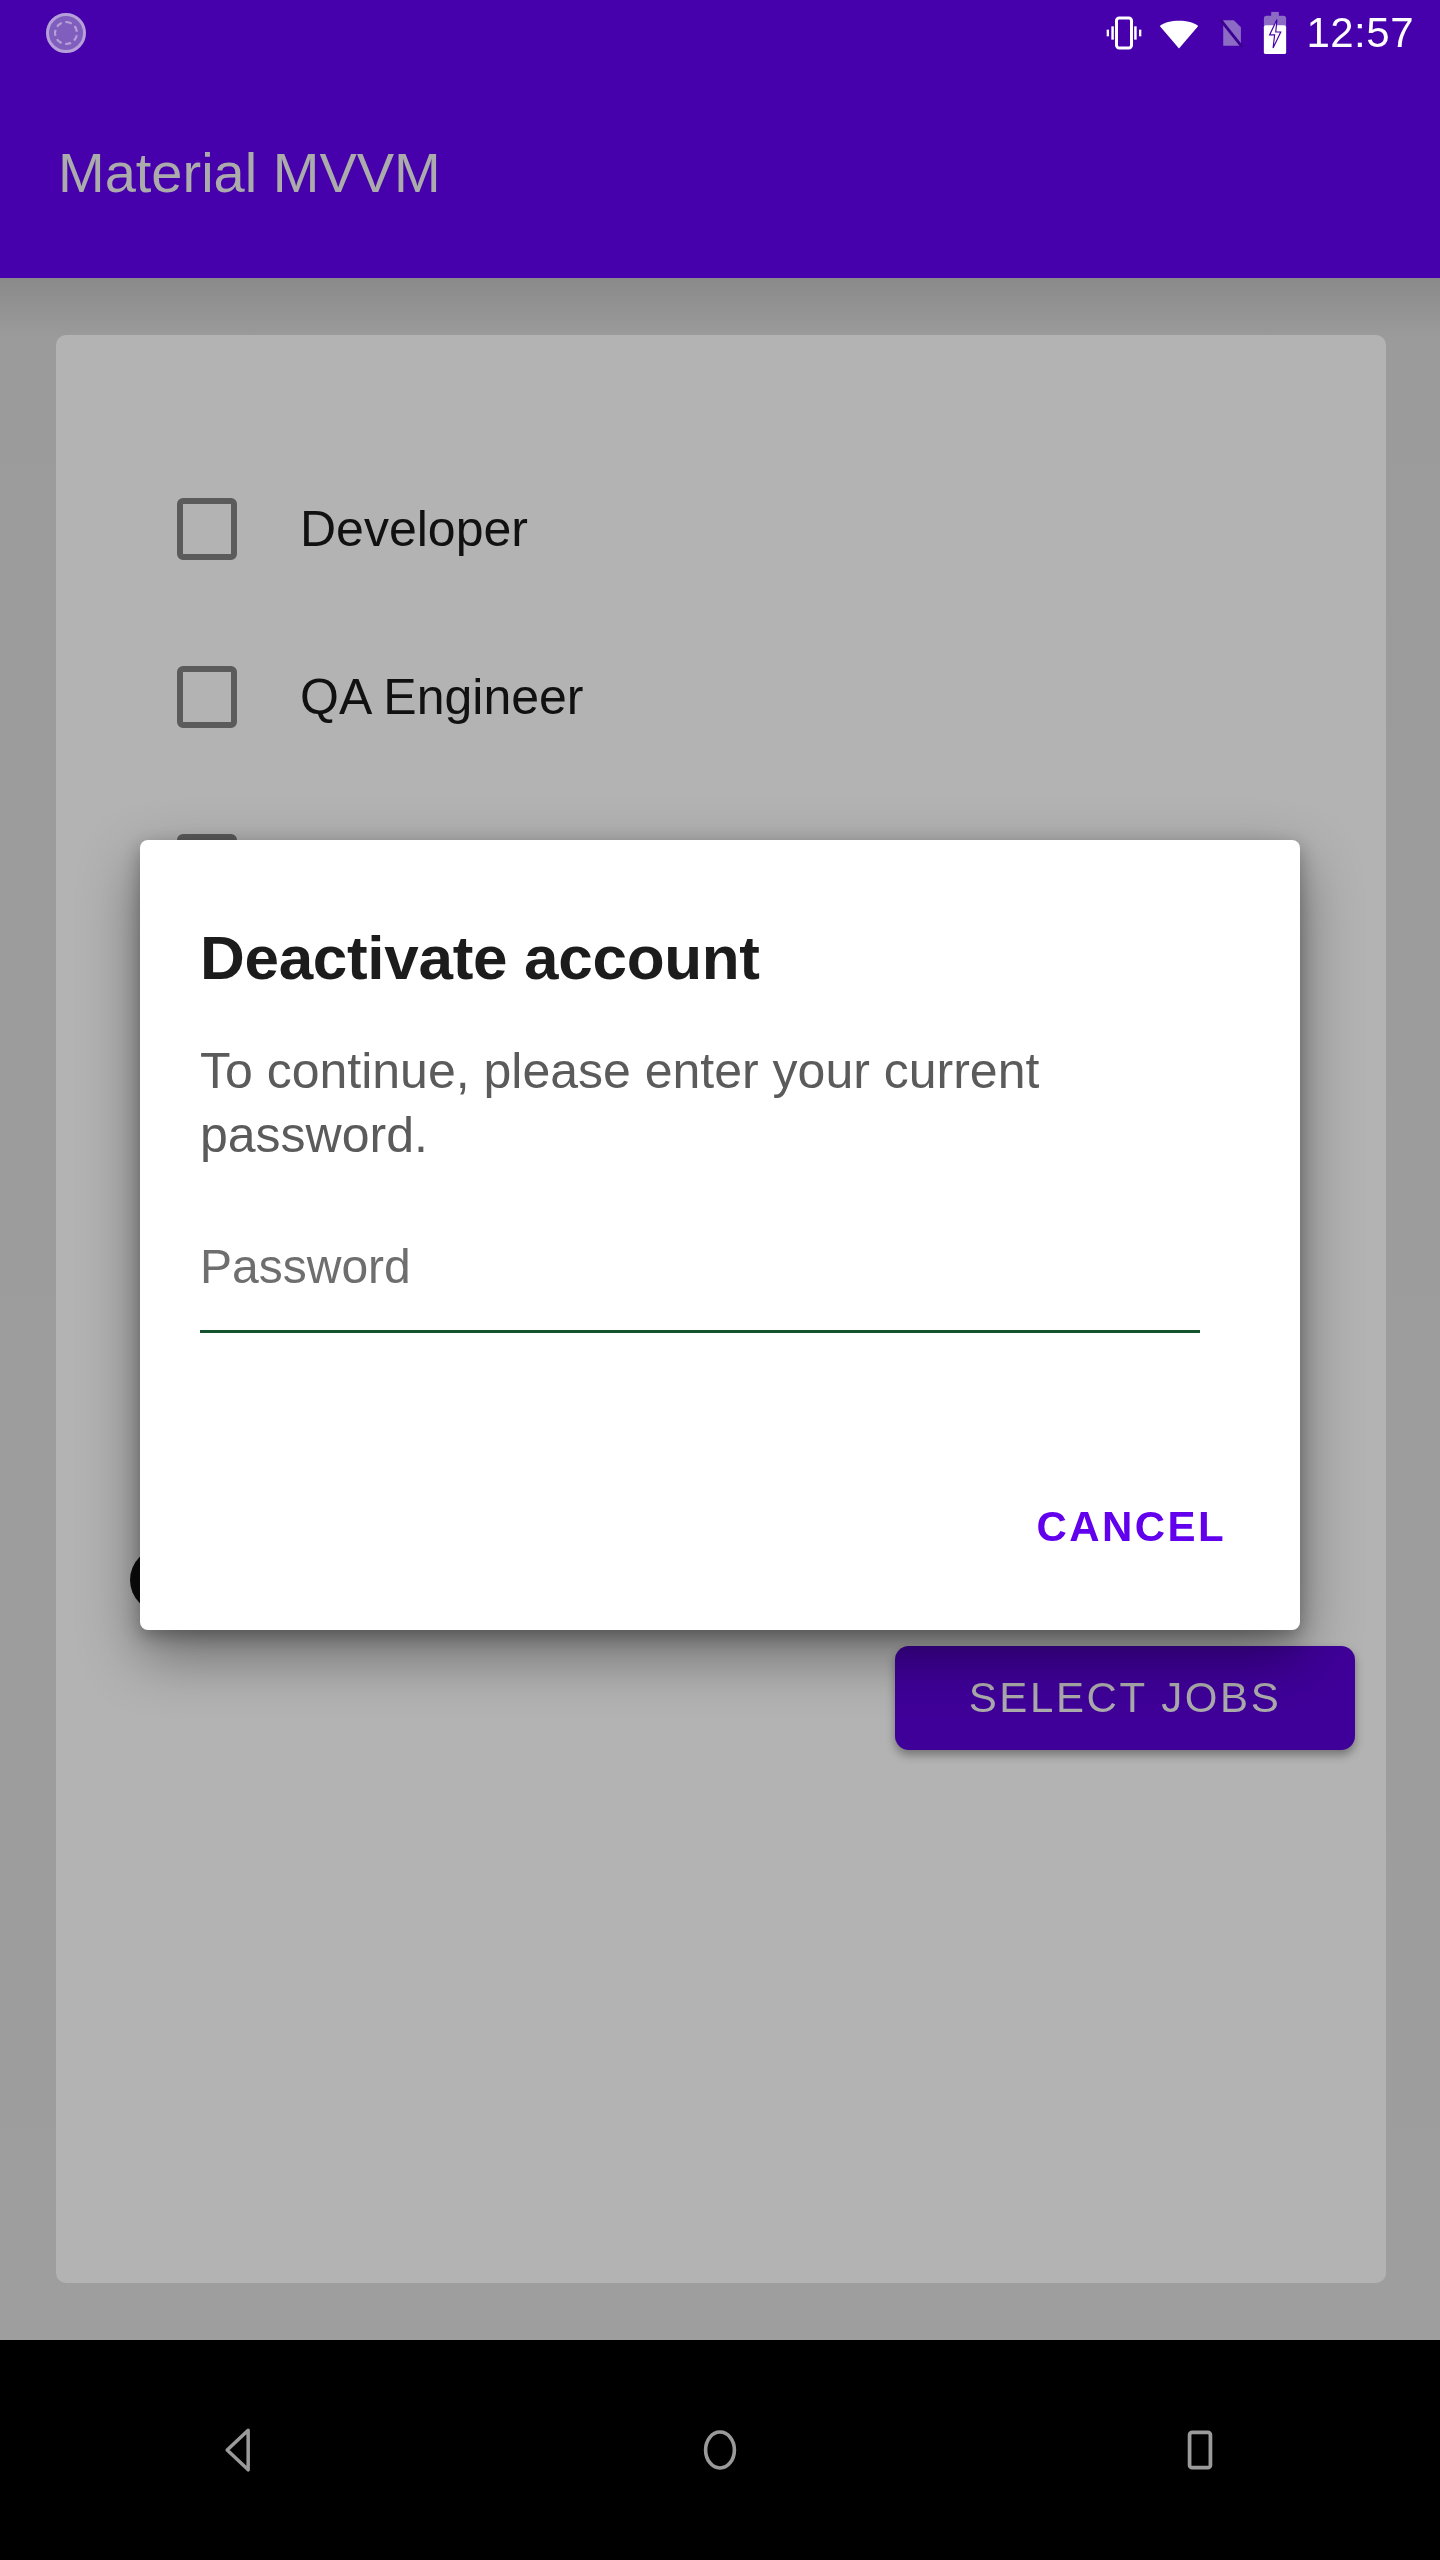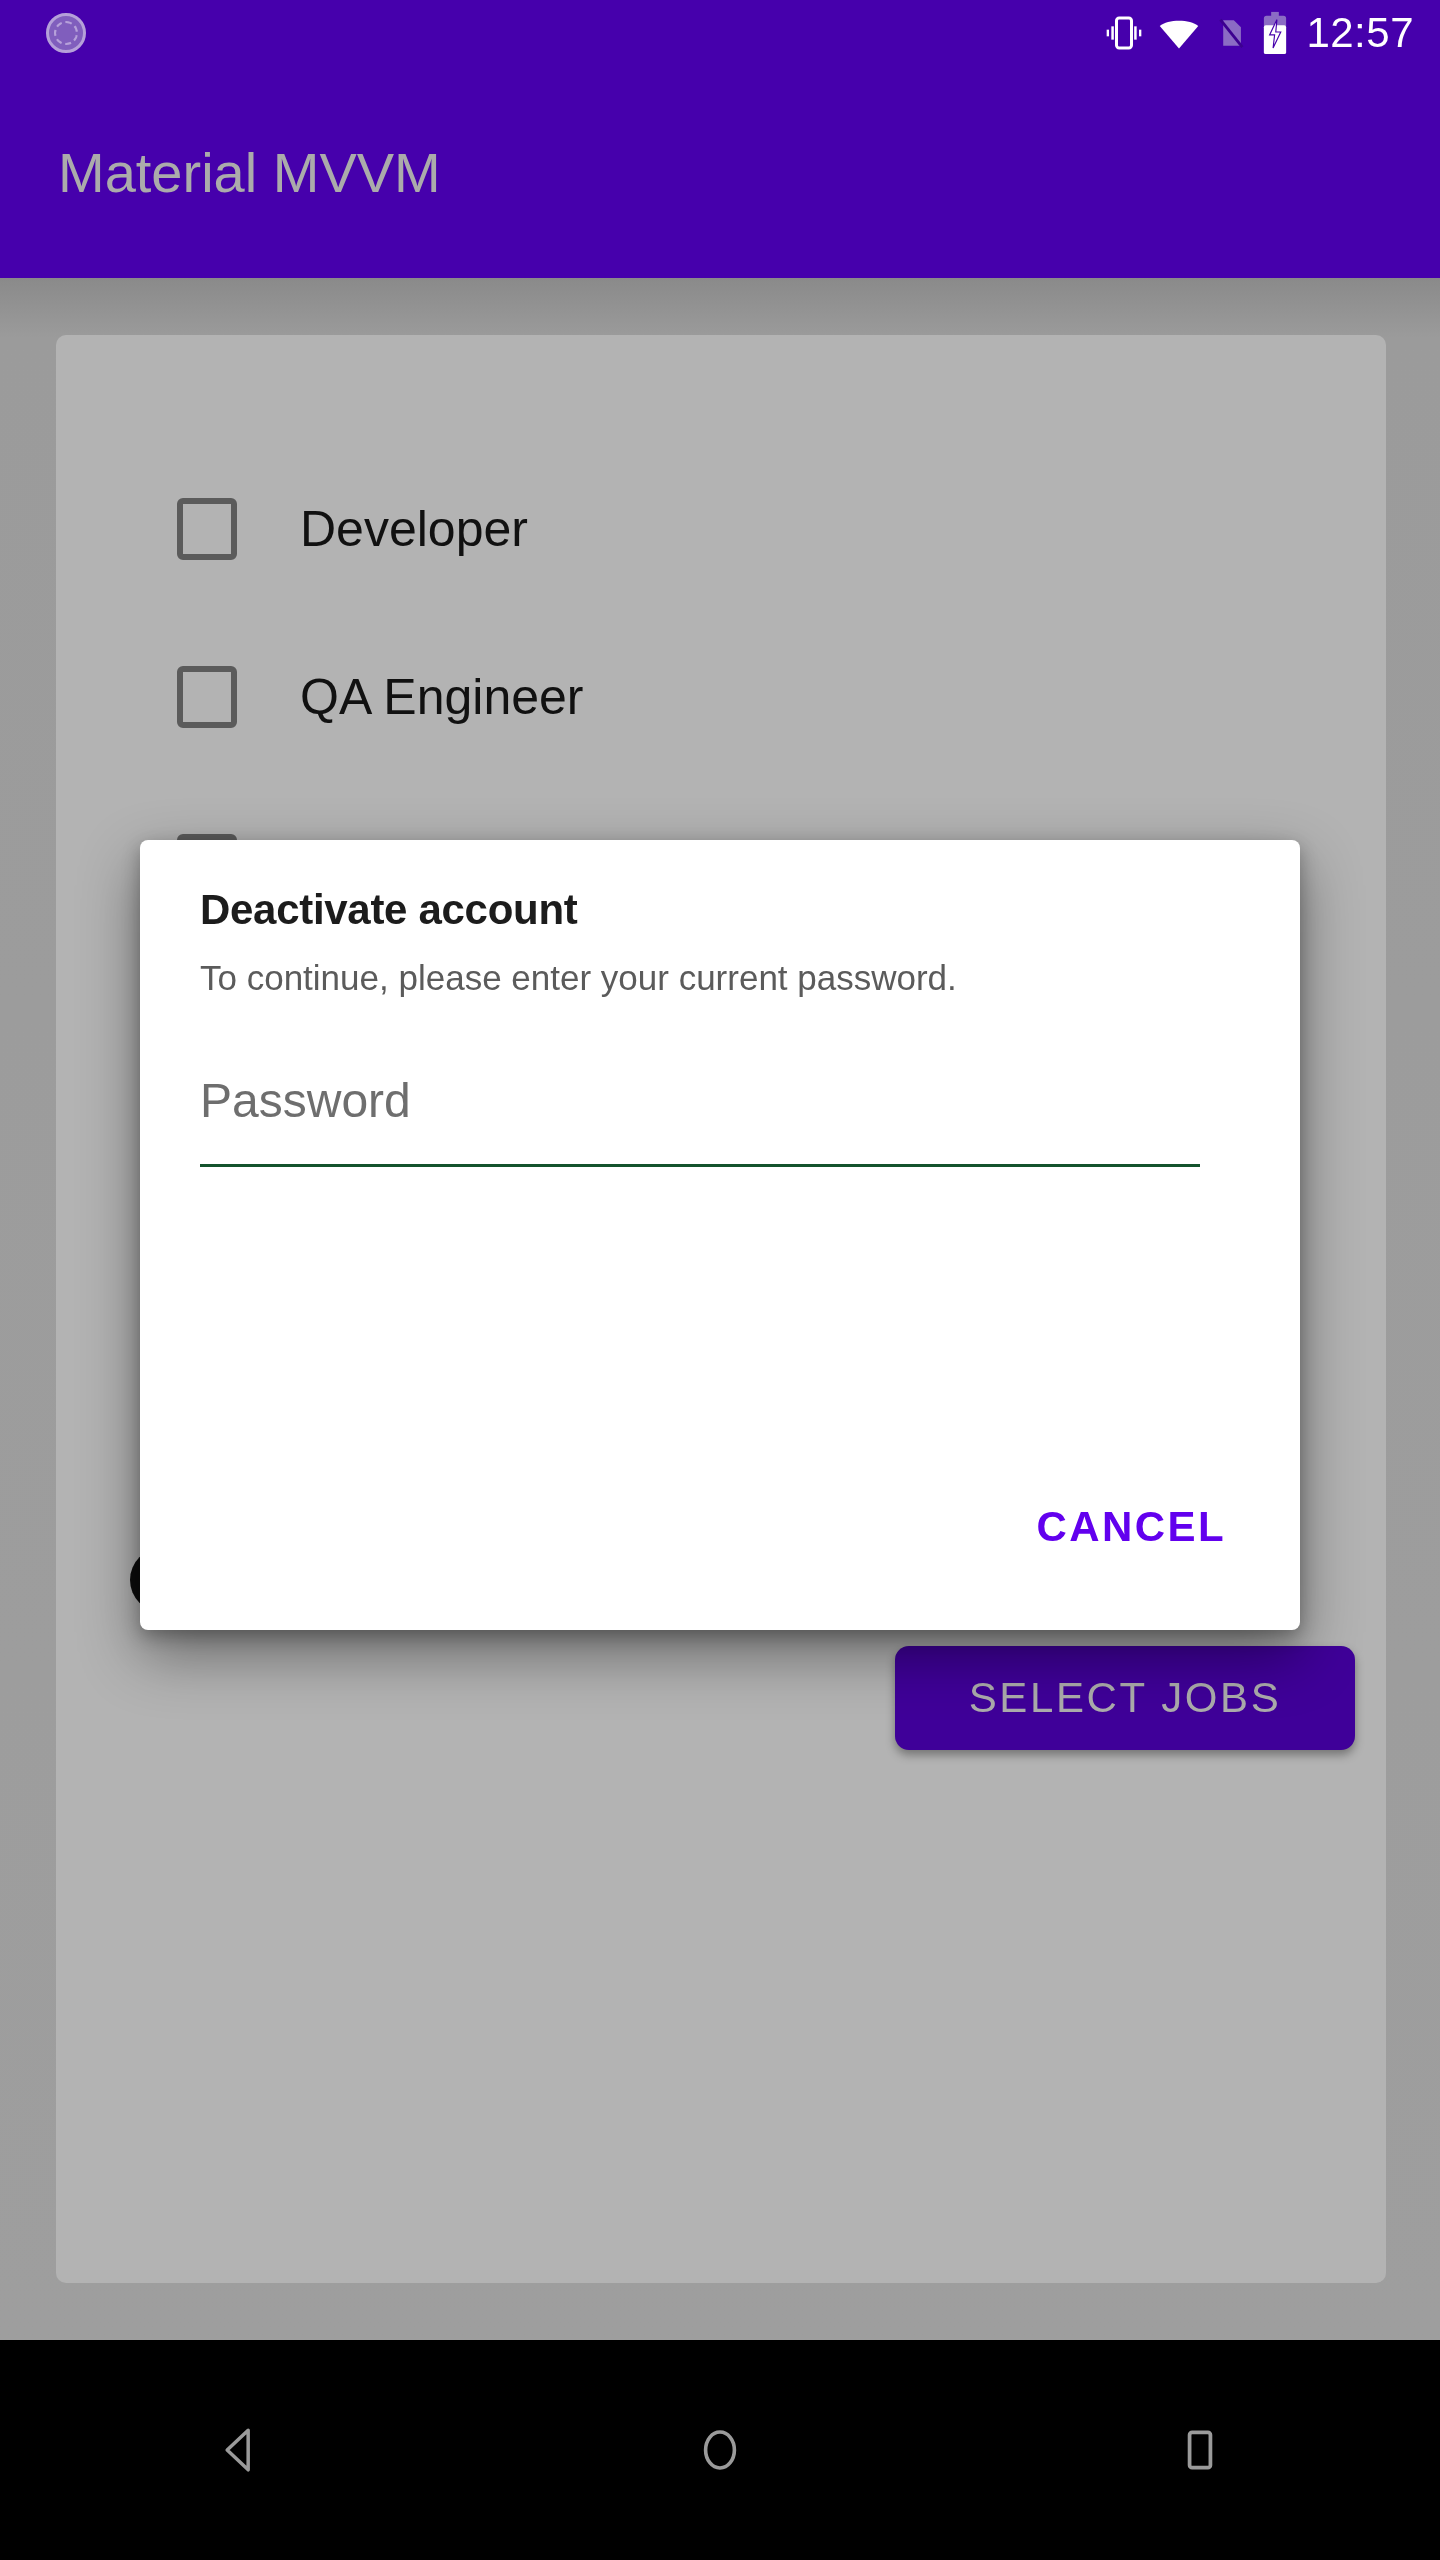--- a/index.html
+++ b/index.html
@@ -111,27 +111,27 @@
     position:absolute;
     left:140px; top:840px;
     width:1160px; height:790px;
     background:#ffffff;
     border-radius:8px;
     box-shadow:0 24px 60px rgba(0,0,0,.42), 0 6px 18px rgba(0,0,0,.28);
     z-index:3;
     padding:0 60px;
   }
   .dialog-title {
+    margin-top:82px;
+    font-size:62px; font-weight:700;
+    color:#1C1C1C; letter-spacing:-.3px;
+  }
+  .dialog-message {
     margin-top:46px;
-    font-size:42px; font-weight:700;
-    color:#1C1C1C; letter-spacing:-.3px;
-  }
-  .dialog-message {
-    margin-top:22px;
-    font-size:35px; font-weight:400;
+    font-size:50px; font-weight:400;
     color:#5B5B5B; line-height:1.28;
     max-width:840px;
   }
   .password-field {
     margin-top:72px;
     width:1000px;
     border-bottom:3px solid #14532d;
     padding-bottom:36px;
   }
   .password-input {

